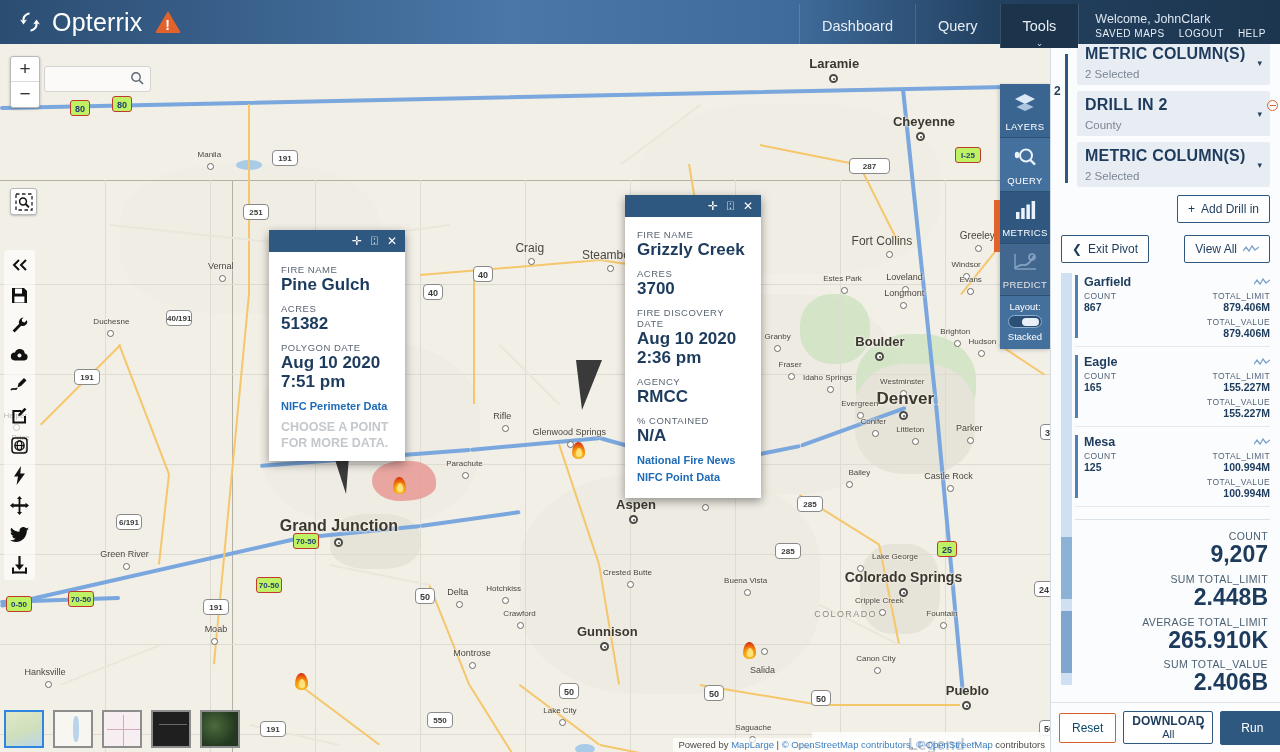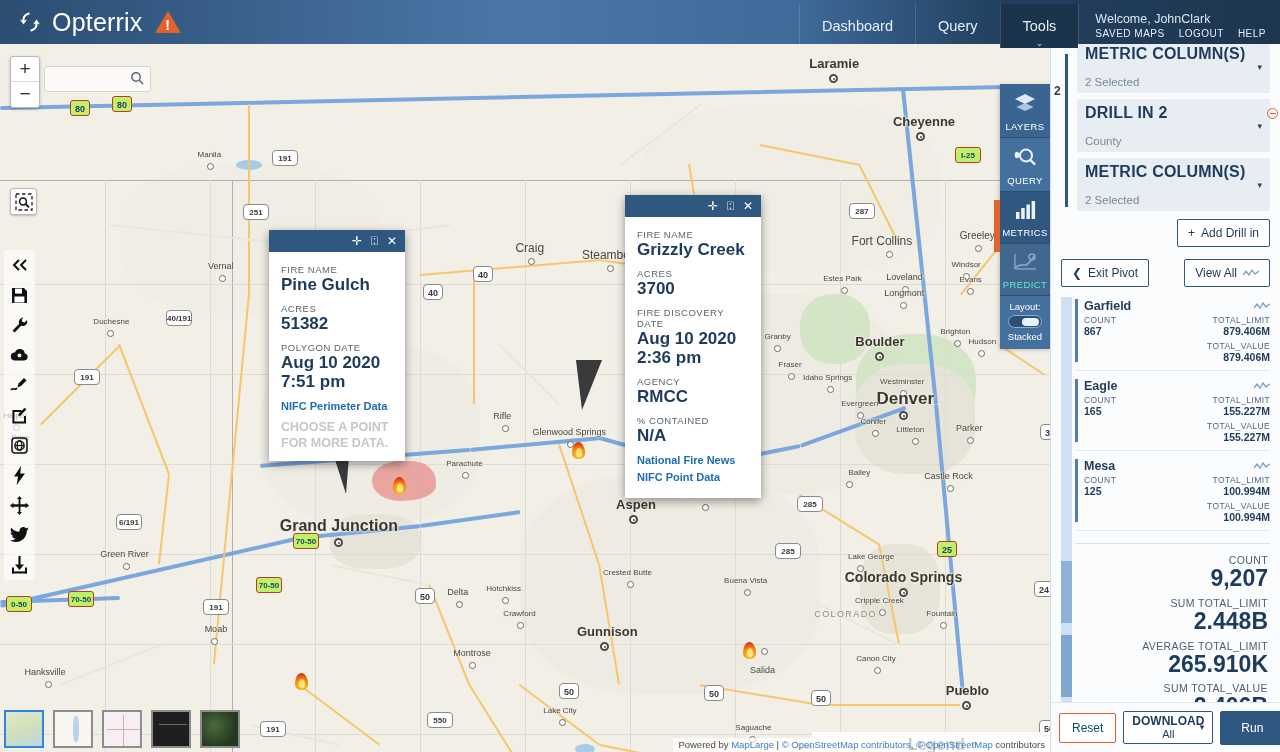--- a/index.html
+++ b/index.html
@@ -145,21 +145,21 @@
   .mrt {
     background:#3b6591; color:#fff; border-bottom:1px solid #2c506f;
     padding:8px 0 5px; text-align:center; cursor:pointer;
   }
   .mrt.alt { background:#44709e; }
   .mrt .lbl { font-size:9.5px; letter-spacing:.4px; margin-top:3px; }
   .mrt.active { background:#2f5780; }
   .mrt.active::before{
     content:""; position:absolute; left:-6px; width:6px; height:52px; background:#e2622c;
   }
-  .mrt.disabled { color:#5eead4; background:#42678f; }
+  .mrt.disabled { color:#e5e5e5; background:#42678f; }
   #layout-toggle {
     background:#44709e; color:#fff; text-align:center; padding:5px 0 7px; font-size:9.5px;
   }
   .toggle-pill {
     width:34px; height:13px; border-radius:7px; background:#2c4f74;
     border:1px solid #8fb0d0; margin:3px auto; position:relative;
   }
   .toggle-pill::after{
     content:""; position:absolute; right:2px; top:1.5px; width:17px; height:8px;
     border-radius:5px; background:#e9f1f8;
@@ -215,21 +215,21 @@
     position:absolute; left:4px; top:14px; bottom:4px; width:3px; background:#2f5880;
   }
   .pivot-group .grp-num {
     position:absolute; left:-7px; top:44px; font-size:12px; color:#2a3f57; font-weight:bold;
   }
   .sel-field {
     background:#e8edf3; border-radius:2px; margin-bottom:6px; padding:5px 8px;
     position:relative; cursor:pointer;
   }
   .sel-field .f-lbl { font-size:16px; font-weight:bold; color:#1d3b5c; letter-spacing:.2px; }
-  .sel-field .f-val { font-size:11.5px; color:#7b8794; margin-top:13px; }
+  .sel-field .f-val { font-size:11.5px; color:#7b8794; margin-top:5px; }
   .sel-field .caret {
     position:absolute; right:8px; top:50%; transform:translateY(-50%);
     font-size:9px; color:#2a4straight; color:#27425f;
   }
   .rm-dot {
     position:absolute; right:-8px; top:9px; width:11px; height:11px; border-radius:50%;
     border:1.6px solid #e2622c; cursor:pointer;
   }
   .rm-dot::after{
     content:""; position:absolute; left:1.5px; top:3.7px; width:6px; height:1.6px; background:#e2622c;
@@ -477,21 +477,21 @@
       <div class="place-label" style="left:602.96px; top:524px; font-size:8px;">Crested Butte</div>
       <div class="city-dot" style="left:744px; top:545px;"></div>
       <div class="place-label" style="left:724.12px; top:532px; font-size:8px;">Buena Vista</div>
       <div class="city-dot big" style="left:600px; top:598px;"></div>
       <div class="place-label" style="left:576.96px; top:580px; font-size:13px;font-weight:bold;color:#3b3830;">Gunnison</div>
       <div class="city-dot" style="left:469px; top:618px;"></div>
       <div class="place-label" style="left:453.28px; top:604px; font-size:9px;">Montrose</div>
       <div class="city-dot" style="left:761px; top:604px;"></div>
       <div class="place-label" style="left:749.96px; top:590px; font-size:9px;margin-top:31px;">Salida</div>
       <div class="city-dot" style="left:857px; top:521px;"></div>
-      <div class="place-label" style="left:848px; top:508px; font-size:8px;">Lake George</div>
+      <div class="place-label" style="left:872px; top:508px; font-size:8px;">Lake George</div>
       <div class="city-dot big" style="left:899px; top:544px;"></div>
       <div class="place-label" style="left:844.76px; top:525px; font-size:14px;font-weight:bold;color:#3b3830;">Colorado Springs</div>
       <div class="city-dot" style="left:879px; top:565px;"></div>
       <div class="place-label" style="left:854.96px; top:552px; font-size:8px;">Cripple Creek</div>
       <div class="city-dot" style="left:940px; top:578px;"></div>
       <div class="place-label" style="left:926.36px; top:565px; font-size:8px;">Fountain</div>
       <div class="city-dot" style="left:874px; top:623px;"></div>
       <div class="place-label" style="left:856.2px; top:610px; font-size:8px;">Canon City</div>
       <div class="city-dot big" style="left:962px; top:657px;"></div>
       <div class="place-label" style="left:945.72px; top:639px; font-size:13px;font-weight:bold;color:#3b3830;">Pueblo</div>
@@ -507,21 +507,21 @@
       <div class="city-dot" style="left:559px; top:675px;"></div>
       <div class="place-label" style="left:543.28px; top:662px; font-size:8px;">Lake City</div>
       <div class="place-label" style="left:814.28px; top:565px; font-size:9px;letter-spacing:1.4px;color:#8e8b82;">COLORADO</div>
       <div class="city-dot" style="left:13px; top:380px;"></div>
       <div class="place-label" style="left:3.5199999999999996px; top:367px; font-size:8px;">Helper</div>
       <div class="city-dot" style="left:19px; top:402px;"></div>
       <div class="place-label" style="left:11.6px; top:389px; font-size:8px;">Price</div>
       <div class="shield red" style="left:70px;top:56px;">80</div>
       <div class="shield red" style="left:112px;top:52px;">80</div>
       <div class="shield us" style="left:272px;top:106px;width:26px;font-size:8px;">191</div>
-      <div class="shield us" style="left:849px;top:114px;width:26px;font-size:8px;margin-top:45px;">287</div>
+      <div class="shield us" style="left:849px;top:114px;width:41px;font-size:8px;">287</div>
       <div class="shield red" style="left:955px;top:103px;width:26px;font-size:8px;">I-25</div>
       <div class="shield us" style="left:243px;top:160px;width:26px;font-size:8px;">251</div>
       <div class="shield us" style="left:473px;top:222px;">40</div>
       <div class="shield us" style="left:423px;top:240px;">40</div>
       <div class="shield us" style="left:166px;top:266px;width:26px;font-size:8px;">40/191</div>
       <div class="shield us" style="left:74px;top:325px;width:26px;font-size:8px;">191</div>
       <div class="shield us" style="left:1040px;top:380px;">36</div>
       <div class="shield us" style="left:797px;top:452px;width:26px;font-size:8px;">285</div>
       <div class="shield us" style="left:775px;top:499px;width:26px;font-size:8px;">285</div>
       <div class="shield us" style="left:1034px;top:537px;">24</div>

